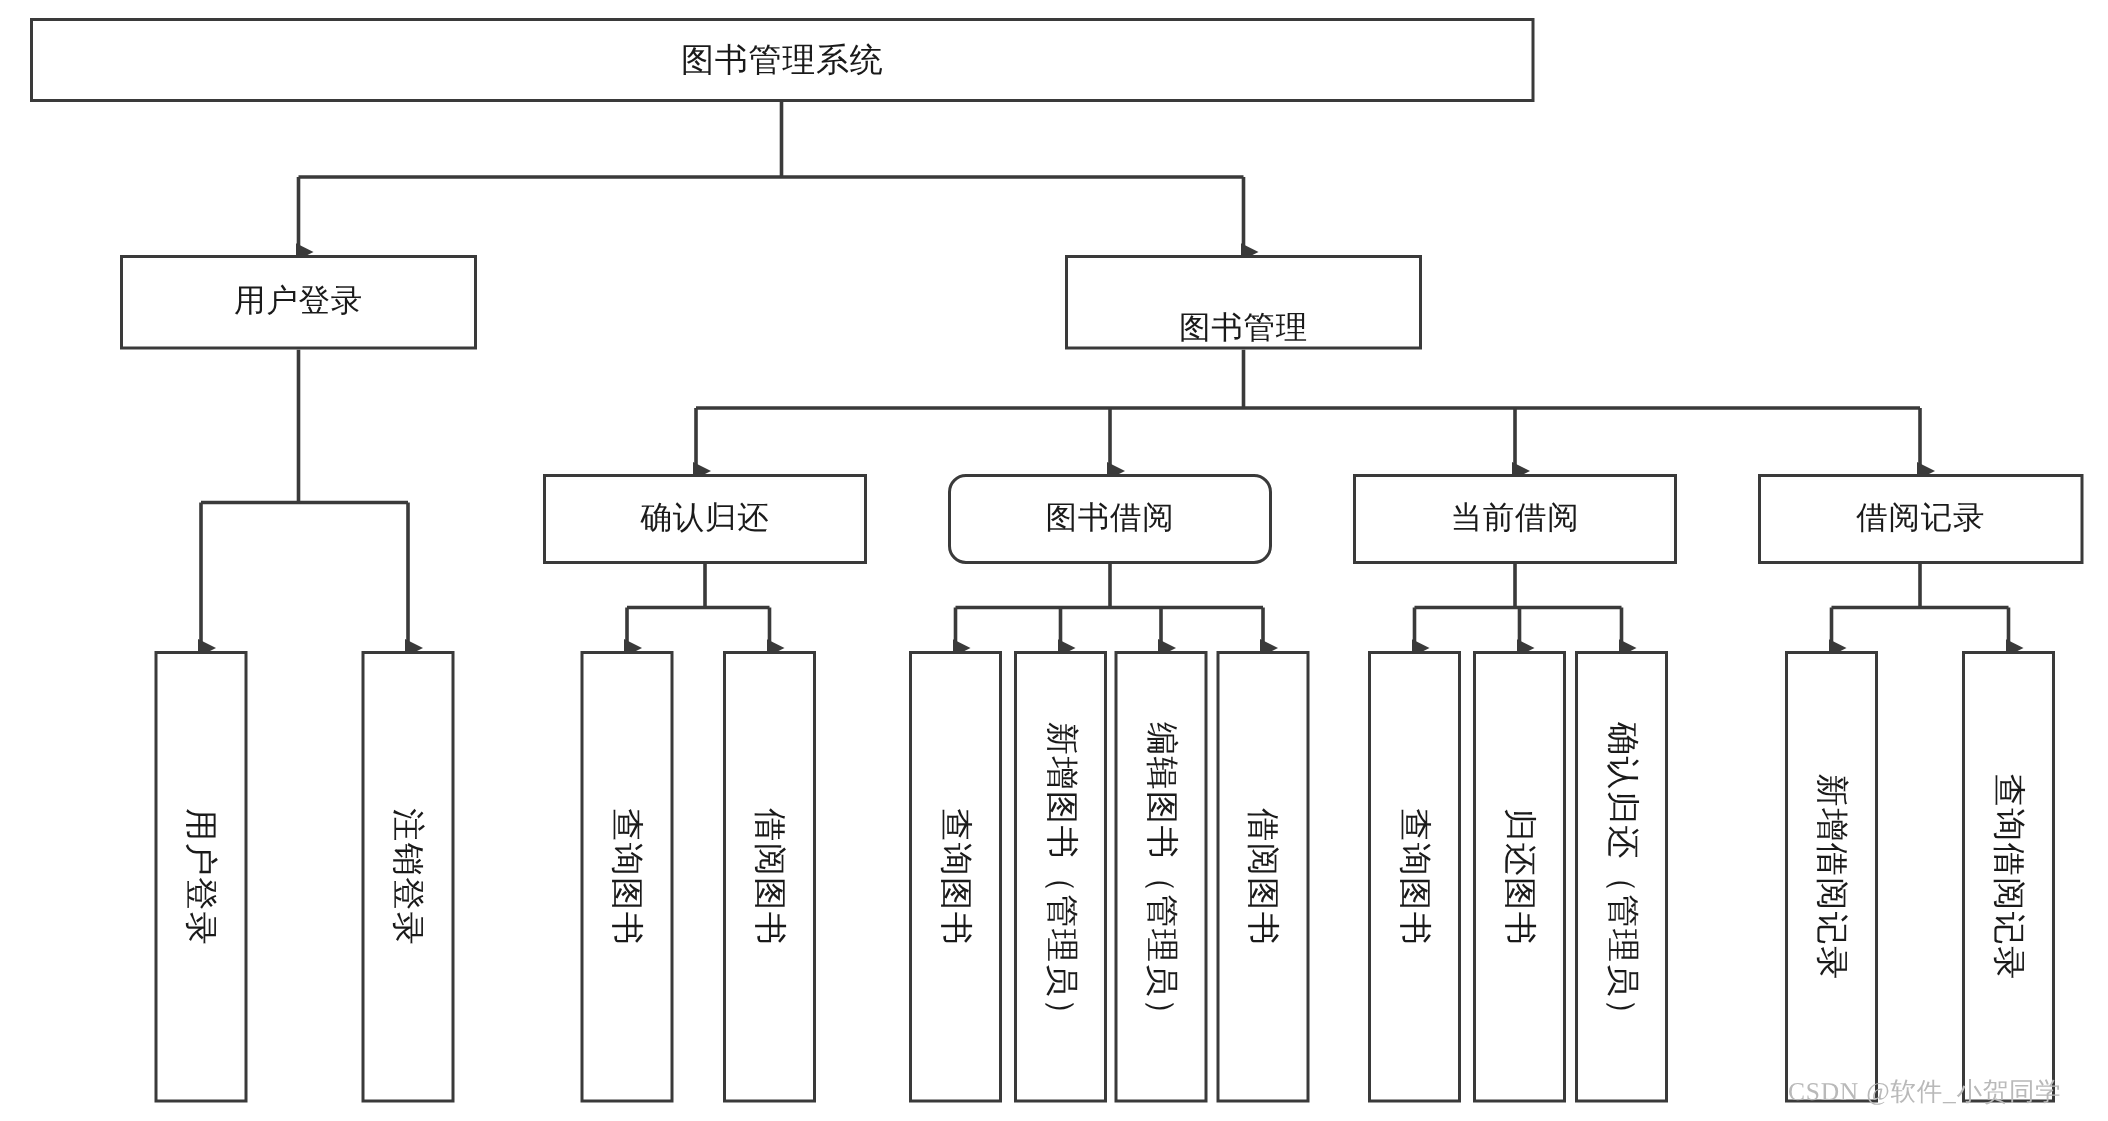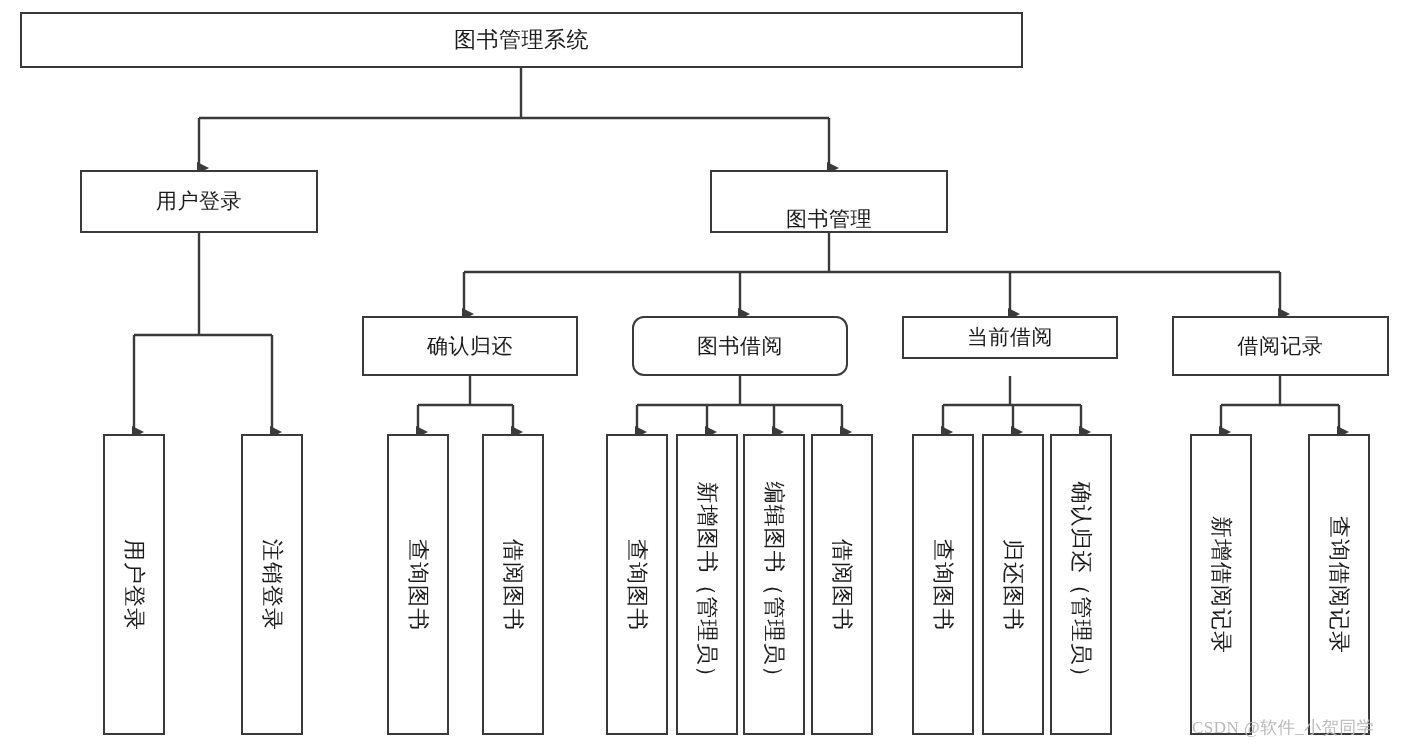--- a/index.html
+++ b/index.html
@@ -132,21 +132,21 @@
   <div class="node horiz" id="node-l2-1" style="left: 710px; top: 170px; width: 238px; height: 63px; align-items: flex-end;">
     <span class="node-label">图书管理</span>
   </div>
 
   <div class="node horiz" id="node-l3-0" style="left: 362px; top: 316px; width: 216px; height: 60px;">
     <span class="node-label">确认归还</span>
   </div>
   <div class="node horiz" id="node-l3-1" style="left: 632px; top: 316px; width: 216px; height: 60px; border-radius: 12px;">
     <span class="node-label">图书借阅</span>
   </div>
-  <div class="node horiz" id="node-l3-2" style="left: 902px; top: 316px; width: 216px; height: 43px; align-items: center;">
+  <div class="node horiz" id="node-l3-2" style="left: 902px; top: 316px; width: 216px; height: 60px; align-items: center;">
     <span class="node-label">当前借阅</span>
   </div>
   <div class="node horiz" id="node-l3-3" style="left: 1172px; top: 316px; width: 217px; height: 60px;">
     <span class="node-label">借阅记录</span>
   </div>
 
   <div class="node vert" id="node-leaf-0" style="left: 103px; top: 434px; width: 62px; height: 301px;">
     <span class="node-label" style="width: 285px;">用户登录</span>
   </div>
   <div class="node vert" id="node-leaf-1" style="left: 241px; top: 434px; width: 62px; height: 301px;">

